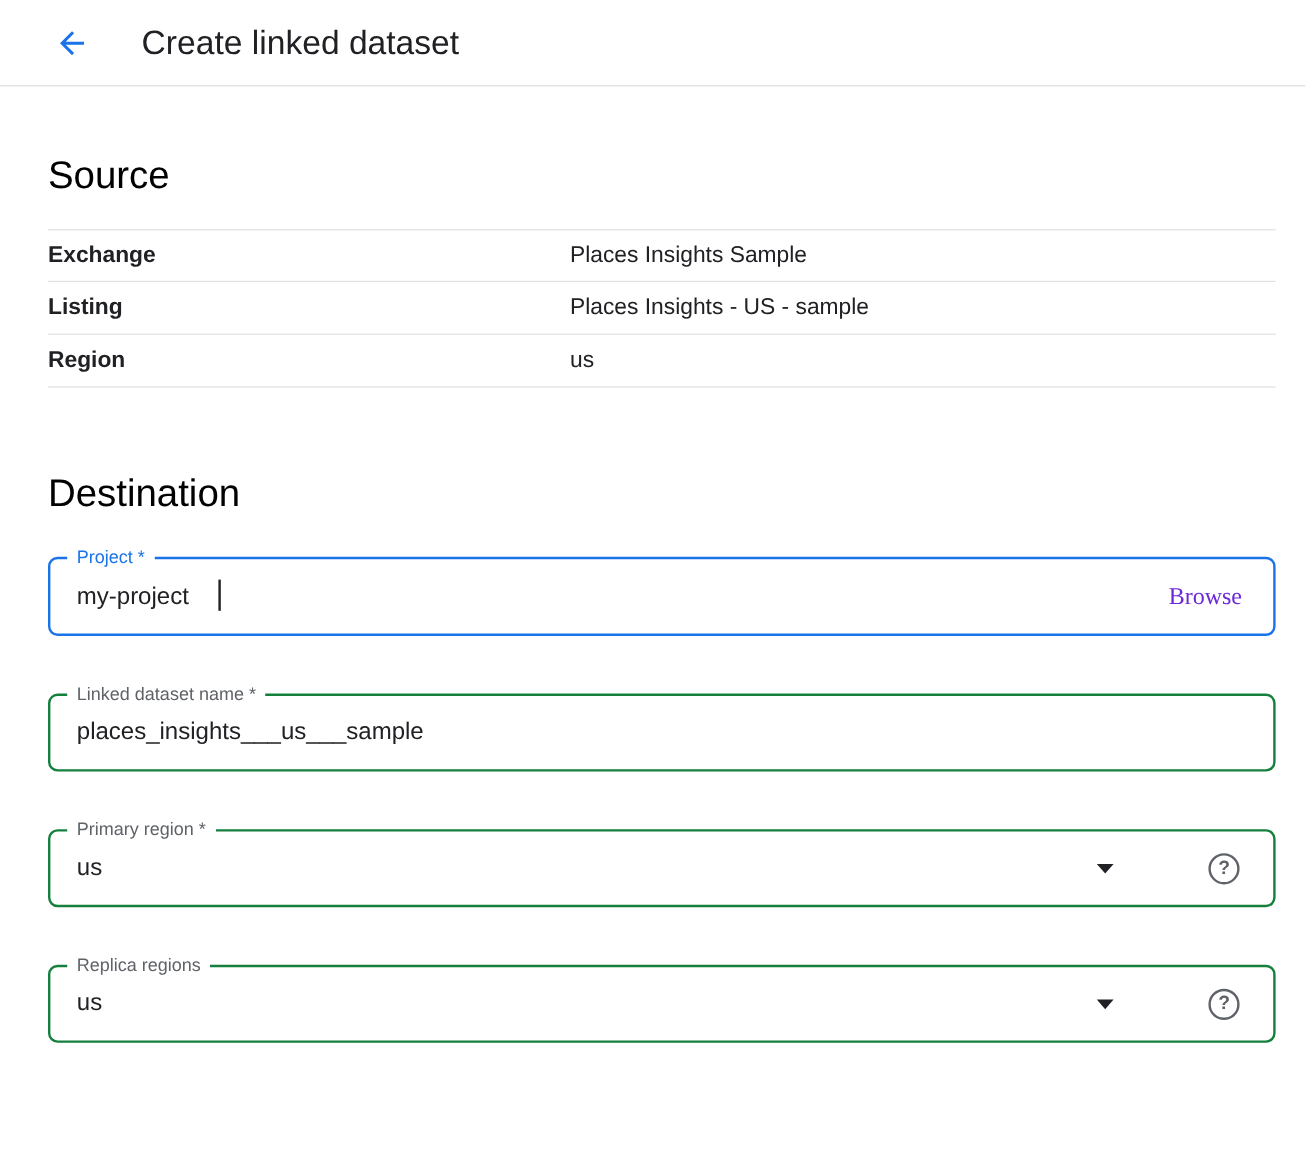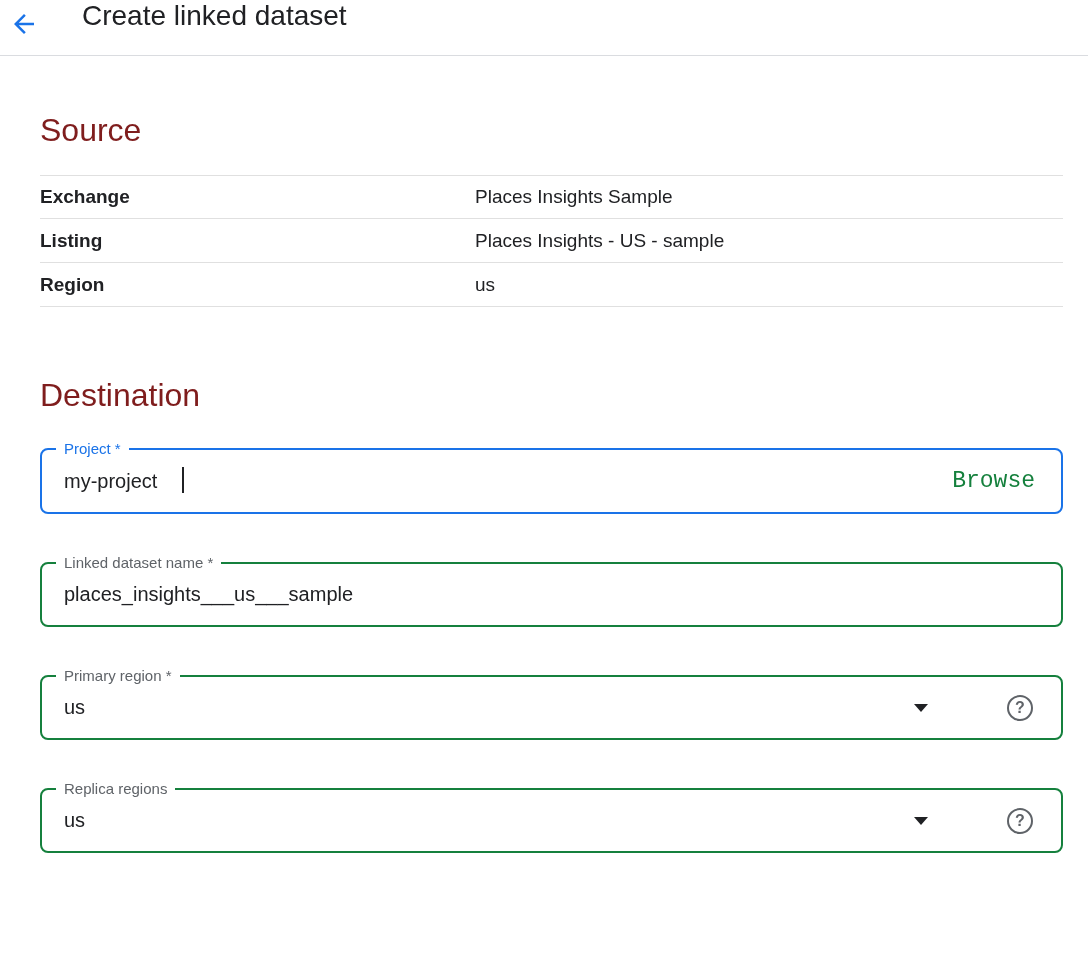--- a/index.html
+++ b/index.html
@@ -8,23 +8,24 @@
     width: 1088px;
     height: 976px;
     font-family: "Liberation Sans", sans-serif;
     color: #202124;
     overflow: hidden;
   }
 
   
   .page-header {
     display: flex;
-    align-items: flex-start;
-    height: 56px;
+    align-items: center;
+    height: 72px;
     border-bottom: 1px solid #dadce0;
+    padding-left: 36px;
   }
   .back-button {
     background: none;
     border: none;
     width: 48px;
     height: 48px;
     display: flex;
     align-items: center;
     justify-content: center;
     cursor: pointer;
@@ -38,21 +39,21 @@
   }
 
   
   .main {
     margin-left: 40px;
     width: 1023px;
   }
   .section-heading {
     font-size: 32px;
     font-weight: 400;
-    color: #7f1d1d;
+    color: #000000;
   }
   .source-heading { margin-top: 56px; margin-bottom: 26px; }
   .destination-heading { margin-top: 70px; margin-bottom: 34px; }
 
   
   .info-table { width: 100%; }
   .info-row {
     display: flex;
     align-items: center;
     border-bottom: 1px solid #e0e0e0;
@@ -111,23 +112,23 @@
     margin-left: 1px;
     position: relative;
     top: -1px;
   }
 
   .browse-button {
     margin-left: auto;
     margin-right: 26px;
     background: none;
     border: none;
-    font-family: Liberation Mono, monospace;
-    font-size: 23px;
-    color: #15803d;
+    font-family: Liberation Serif, serif;
+    font-size: 20px;
+    color: #6d28d9;
     cursor: pointer;
   }
 
   .dropdown-arrow {
     width: 0;
     height: 0;
     border-left: 7px solid transparent;
     border-right: 7px solid transparent;
     border-top: 8px solid #202124;
     margin-right: 0;

